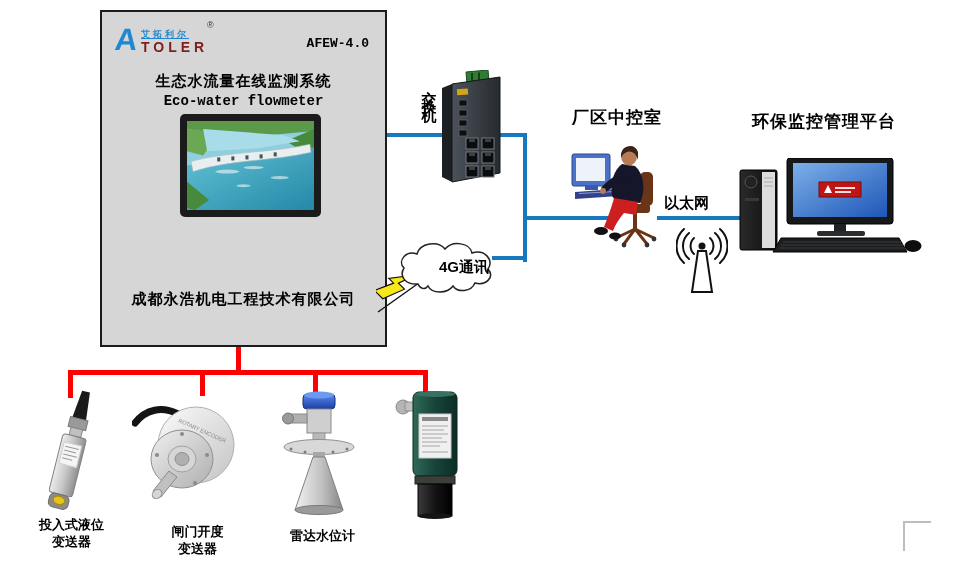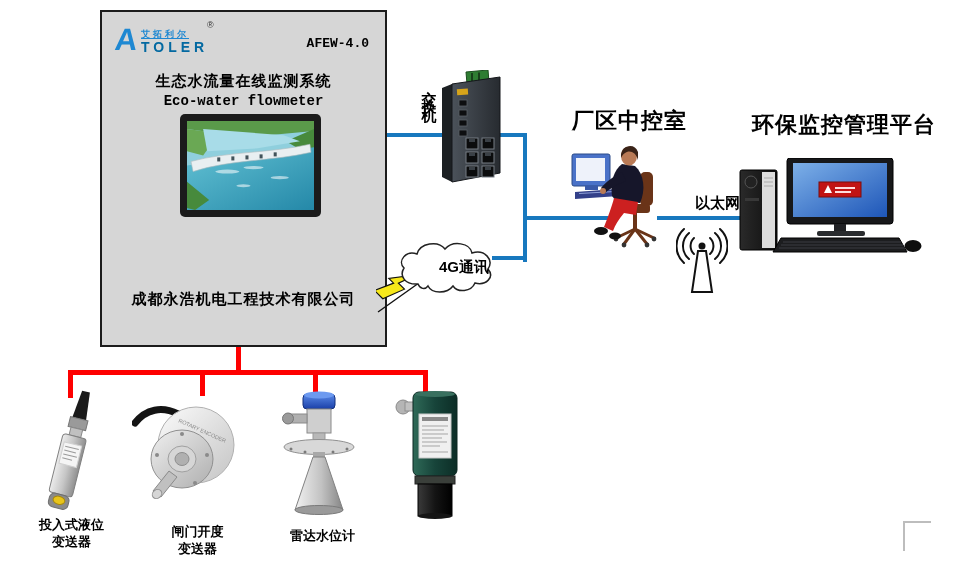--- a/index.html
+++ b/index.html
@@ -11,37 +11,37 @@
   .panel-title{left:0;top:60px;width:100%;text-align:center;font-weight:bold;font-size:15px;letter-spacing:1px;}
   .panel-subtitle{left:0;top:81px;width:100%;text-align:center;font-weight:bold;font-size:14px;
                   font-family:"Liberation Mono",monospace;}
   .company{left:0;top:278px;width:100%;text-align:center;font-weight:bold;font-size:15px;letter-spacing:1px;}
   .model{right:16px;top:24px;font-weight:bold;font-size:13px;font-family:"Liberation Mono",monospace;}
   
   #logo{left:13px;top:12px;width:115px;height:40px;}
   #logo .a-glyph{position:absolute;left:0;top:0;font-size:31px;font-weight:bold;color:#1e88d2;
                  transform:skewX(-6deg);line-height:1;}
   #logo .cn{position:absolute;left:26px;top:4px;font-size:9px;font-weight:bold;color:#1e88d2;letter-spacing:3px;text-decoration:underline;}
-  #logo .en{position:absolute;left:26px;top:15px;font-size:14px;font-weight:bold;color:#0369a1;letter-spacing:4px;}
+  #logo .en{position:absolute;left:26px;top:15px;font-size:14px;font-weight:bold;color:#7f1d1d;letter-spacing:4px;}
   #logo .reg{position:absolute;left:92px;top:-4px;font-size:9px;color:#333;}
   
   #hmi{left:78px;top:102px;width:141px;height:103px;background:#1b1b1b;border-radius:5px;padding:7px;box-sizing:border-box;}
   #hmi svg{width:100%;height:100%;display:block;}
   
   .blue-h{height:4px;background:#1878be;}
   .blue-v{width:4px;background:#1878be;}
   .red-h{height:5px;background:#fe0000;}
   .red-v{width:5px;background:#fe0000;}
   
-  .big-label{font-weight:bold;font-size:22px;letter-spacing:1px;}
+  .big-label{font-weight:bold;font-size:17px;letter-spacing:1px;}
   .mid-label{font-weight:bold;font-size:15px;}
   #switch-label{left:419px;top:78px;writing-mode:vertical-rl;text-orientation:upright;
                 letter-spacing:9px;font-weight:bold;font-size:15px;}
   #cloud-label{left:409px;top:258px;width:80px;text-align:right;}
-  #eth-label{left:664px;top:194px;width:76px;text-align:right;}
+  #eth-label{left:664px;top:194px;width:76px;text-align:left;}
   
   .sensor-label{position:absolute;font-weight:bold;font-size:13px;text-align:center;line-height:17px;}
   
   #corner-h{left:903px;top:521px;width:28px;height:2px;background:#bdbdbd;}
   #corner-v{left:903px;top:521px;width:2px;height:30px;background:#bdbdbd;}
 </style>
 </head>
 <body>
 
 <div id="stage">

